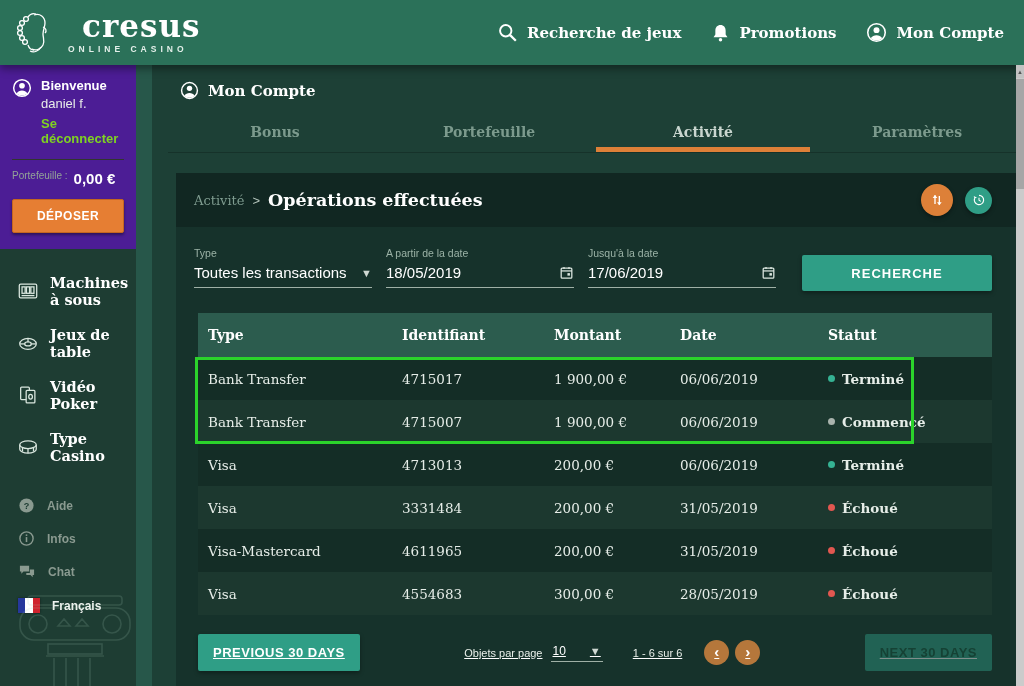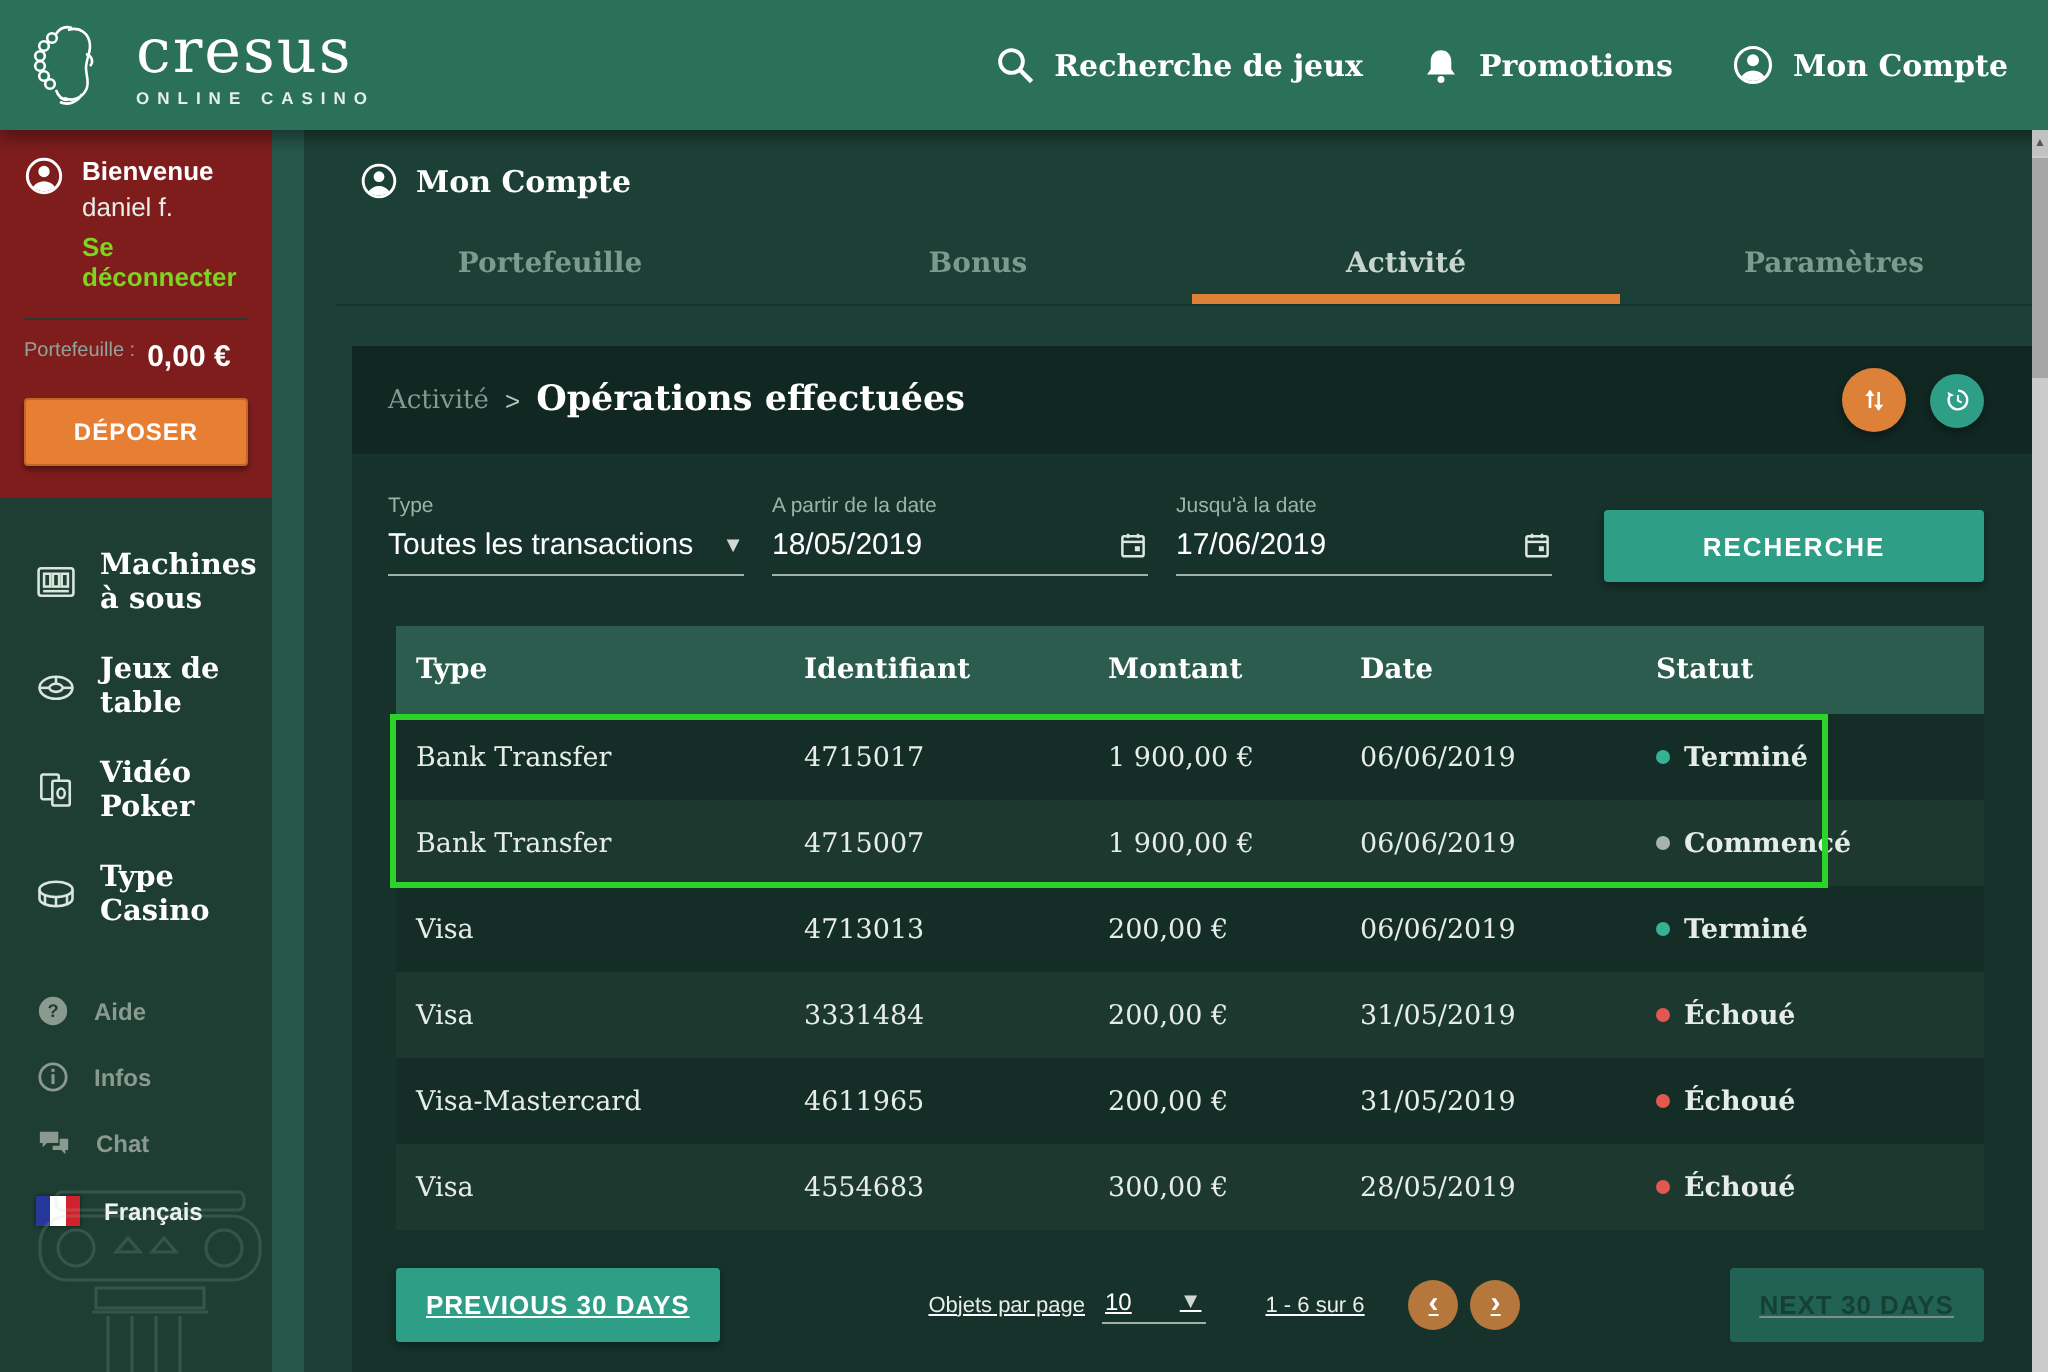--- a/index.html
+++ b/index.html
@@ -17,35 +17,35 @@
     background:#2b7159;
     display:flex; align-items:center; justify-content:space-between;
     padding:0 20px 0 12px;
     box-shadow:0 4px 8px rgba(0,0,0,.38);
     z-index:30;
   }
   .logo { display:flex; align-items:center; gap:8px; cursor:pointer; }
   .logo-text { display:flex; flex-direction:column; line-height:1; }
   .logo-title {
     font-family:"DejaVu Serif","Liberation Serif",serif;
-    font-size:31px; font-weight:normal; color:#fff; letter-spacing:1px;
+    font-size:31px; font-weight:bold; color:#fff; letter-spacing:1px;margin-left:14px;
   }
   .logo-sub { font-size:8.5px; letter-spacing:4px; color:#e4f0ea; margin-top:3px; font-weight:bold; }
   .topnav { display:flex; align-items:center; gap:30px; }
   .topnav-item { display:flex; align-items:center; gap:9px; cursor:pointer; }
   .topnav-label { font-family:"DejaVu Serif","Liberation Serif",serif; font-size:15px; font-weight:bold; color:#fff; }
 
   
   .sidebar {
     position:absolute; top:65px; left:0; bottom:0; width:152px;
     background:#1e3d33;
     border-right:16px solid #27574a;
     z-index:20;
   }
-  .user-block { background:#7f1d1d; padding:13px 12px 16px 12px; }
+  .user-block { background:#4c1d95; padding:13px 12px 16px 12px; }
   .user-row { display:flex; gap:9px; }
   .user-texts { display:flex; flex-direction:column; gap:3px; }
   .welcome { font-size:13px; font-weight:bold; color:#fff; }
   .username { font-size:13px; color:#e9ece9; }
   .logout { font-size:13px; font-weight:bold; color:#7fd321; cursor:pointer; margin-top:2px; }
   .user-divider { border-top:1px solid #31362e; margin:13px 0 10px 0; }
   .wallet-row { display:flex; align-items:flex-start; gap:6px; margin-bottom:12px; }
   .wallet-label { font-size:10px; color:#93a398; }
   .wallet-value { font-size:15px; font-weight:bold; color:#fff; }
   .deposit-btn {
@@ -370,22 +370,22 @@
       <svg width="19" height="19" viewBox="0 0 24 24">
           <circle cx="12" cy="12" r="10" fill="none" stroke="#fff" stroke-width="1.8"></circle>
           <circle cx="12" cy="9.3" r="3.4" fill="#fff"></circle>
           <path d="M5.4 18.6a8 8 0 0 1 13.2 0 10 10 0 0 1-13.2 0z" fill="#fff"></path>
         </svg>
     </span>
     <span class="account-title">Mon Compte</span>
   </div>
 
   <div class="tabs">
+    <div class="tab">Bonus</div>
     <div class="tab">Portefeuille</div>
-    <div class="tab">Bonus</div>
     <div class="tab active">Activité</div>
     <div class="tab">Paramètres</div>
   </div>
 
   <div class="panel">
     <div class="crumb-band">
       <span class="crumb-parent">Activité</span>
       <span class="crumb-sep">&gt;</span>
       <span class="crumb-current">Opérations effectuées</span>
       <span class="crumb-actions">

